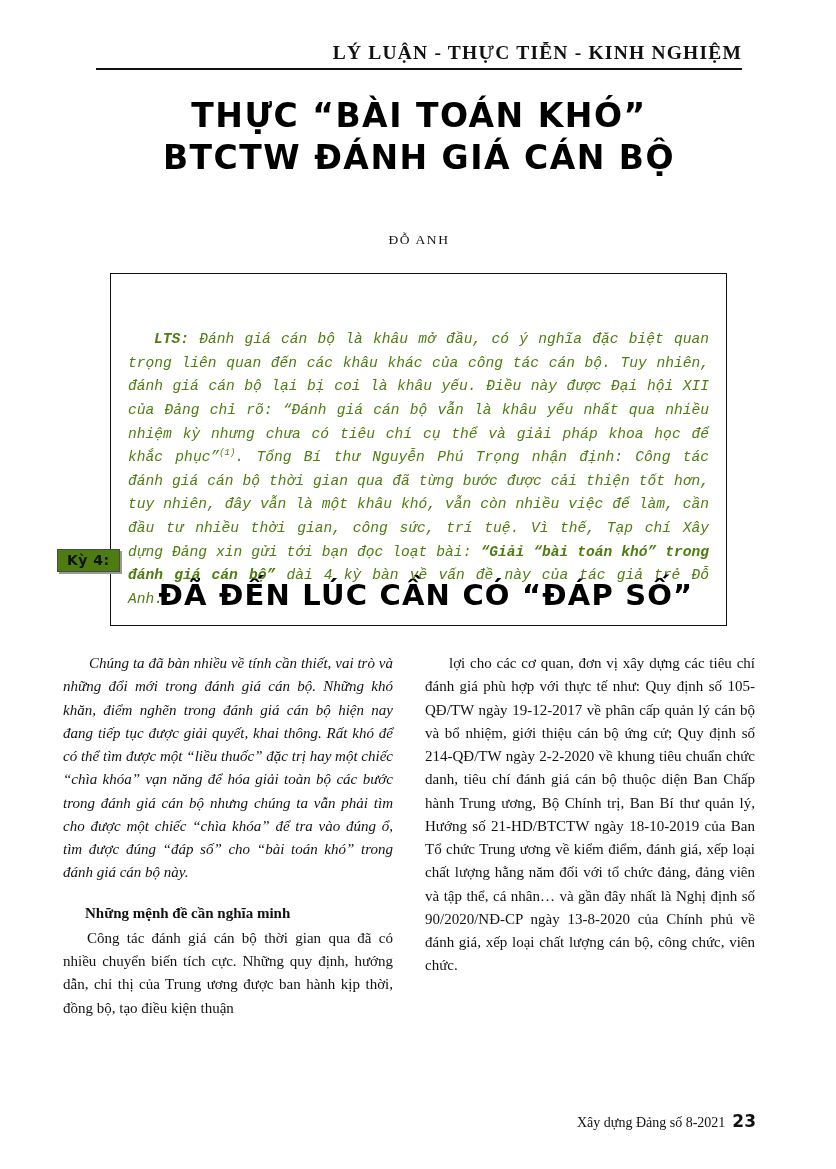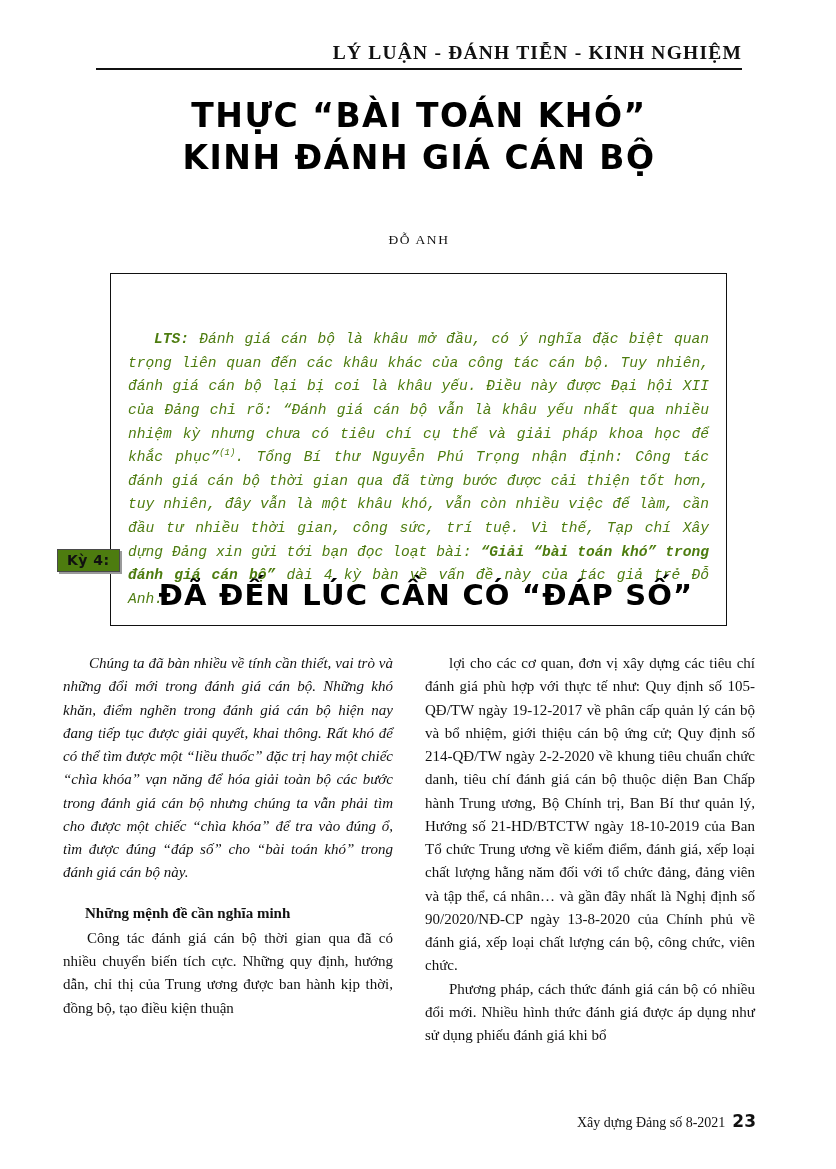--- a/index.html
+++ b/index.html
@@ -182,26 +182,26 @@
     font-size: 17px;
     margin-left: 7px;
   }
 </style>
 </head>
 <body>
 
 <div class="page">
 
   <div class="header">
-    <div class="header-title">LÝ LUẬN - ĐÁNH TIỄN - KINH NGHIỆM</div>
+    <div class="header-title">LÝ LUẬN - THỰC TIỄN - KINH NGHIỆM</div>
   </div>
 
   <div class="main-title">
     <span class="l1">THỰC “BÀI TOÁN KHÓ”</span>
-    <span class="l2">KINH ĐÁNH GIÁ CÁN BỘ</span>
+    <span class="l2">BTCTW ĐÁNH GIÁ CÁN BỘ</span>
   </div>
 
   <div class="byline">ĐỖ ANH</div>
 
   <div class="lts-box">
     <div class="lts-text">
       <b>LTS:</b><span> Đánh giá cán bộ là khâu mở đầu, có ý nghĩa đặc biệt quan trọng liên quan đến các khâu khác của công tác cán bộ. Tuy nhiên, đánh giá cán bộ lại bị coi là khâu yếu. Điều này được Đại hội XII của Đảng chỉ rõ: “Đánh giá cán bộ vẫn là khâu yếu nhất qua nhiều nhiệm kỳ nhưng chưa có tiêu chí cụ thể và giải pháp khoa học để khắc phục”</span><span class="sup">(1)</span><span>. Tổng Bí thư Nguyễn Phú Trọng nhận định: Công tác đánh giá cán bộ thời gian qua đã từng bước được cải thiện tốt hơn, tuy nhiên, đây vẫn là một khâu khó, vẫn còn nhiều việc để làm, cần đầu tư nhiều thời gian, công sức, trí tuệ. Vì thế, Tạp chí Xây dựng Đảng xin gửi tới bạn đọc loạt bài: </span><b>“Giải “bài toán khó” trong đánh giá cán bộ”</b><span> dài 4 kỳ bàn về vấn đề này của tác giả trẻ Đỗ Anh.</span>
     </div>
   </div>
 
@@ -212,21 +212,20 @@
   <div class="columns">
 
     <div class="col col-left">
       <p class="lead">Chúng ta đã bàn nhiều về tính cần thiết, vai trò và những đổi mới trong đánh giá cán bộ. Những khó khăn, điểm nghẽn trong đánh giá cán bộ hiện nay đang tiếp tục được giải quyết, khai thông. Rất khó để có thể tìm được một “liều thuốc” đặc trị hay một chiếc “chìa khóa” vạn năng để hóa giải toàn bộ các bước trong đánh giá cán bộ nhưng chúng ta vẫn phải tìm cho được một chiếc “chìa khóa” để tra vào đúng ổ, tìm được đúng “đáp số” cho “bài toán khó” trong đánh giá cán bộ này.</p>
       <p class="subhead">Những mệnh đề cần nghĩa minh</p>
       <p class="para">Công tác đánh giá cán bộ thời gian qua đã có nhiều chuyển biến tích cực. Những quy định, hướng dẫn, chỉ thị của Trung ương được ban hành kịp thời, đồng bộ, tạo điều kiện thuận</p>
     </div>
 
     <div class="col col-right">
       <p class="para">lợi cho các cơ quan, đơn vị xây dựng các tiêu chí đánh giá phù hợp với thực tế như: Quy định số 105-QĐ/TW ngày 19-12-2017 về phân cấp quản lý cán bộ và bổ nhiệm, giới thiệu cán bộ ứng cử; Quy định số 214-QĐ/TW ngày 2-2-2020 về khung tiêu chuẩn chức danh, tiêu chí đánh giá cán bộ thuộc diện Ban Chấp hành Trung ương, Bộ Chính trị, Ban Bí thư quản lý, Hướng số 21-HD/BTCTW ngày 18-10-2019 của Ban Tổ chức Trung ương về kiểm điểm, đánh giá, xếp loại chất lượng hằng năm đối với tổ chức đảng, đảng viên và tập thể, cá nhân… và gần đây nhất là Nghị định số 90/2020/NĐ-CP ngày 13-8-2020 của Chính phủ về đánh giá, xếp loại chất lượng cán bộ, công chức, viên chức.</p>
-      <p class="para">Phương pháp, cách thức đánh giá cán bộ có nhiều đổi mới. Nhiều hình thức đánh giá được áp dụng như sử dụng phiếu đánh giá khi bổ</p>
     </div>
 
   </div>
 
   <div class="footer">
     <span class="src">Xây dựng Đảng số 8-2021</span><span class="pg">23</span>
   </div>
 
 </div>
 

